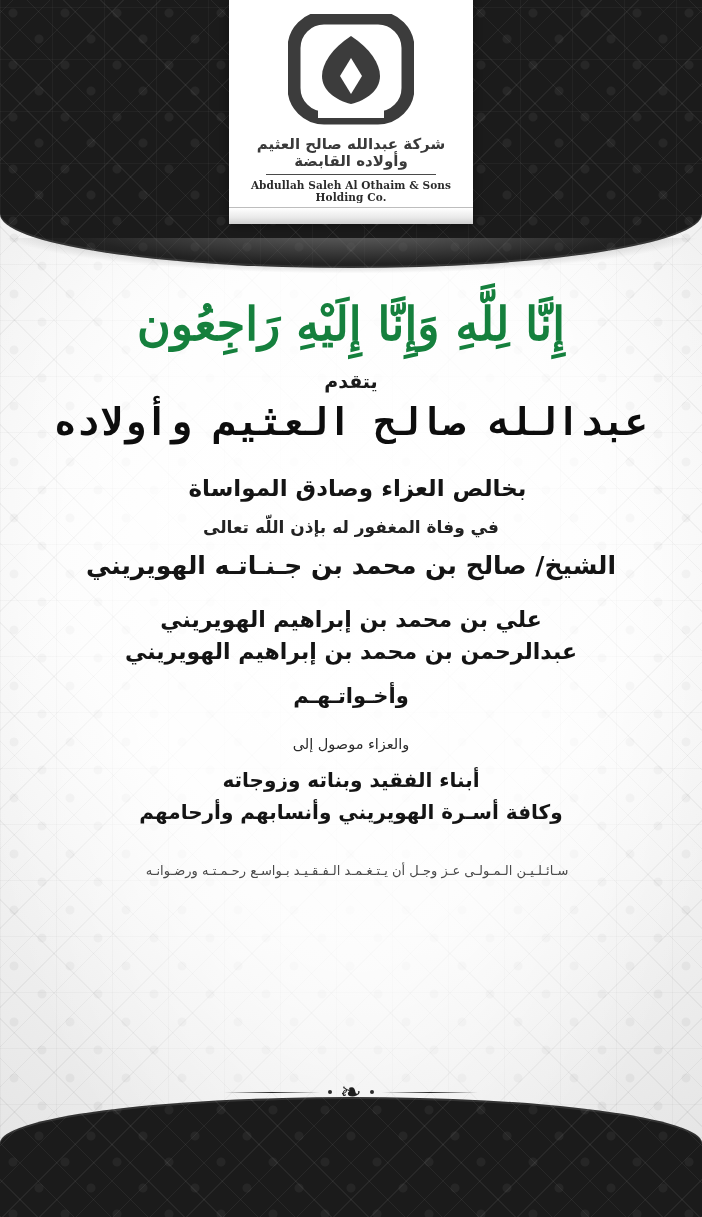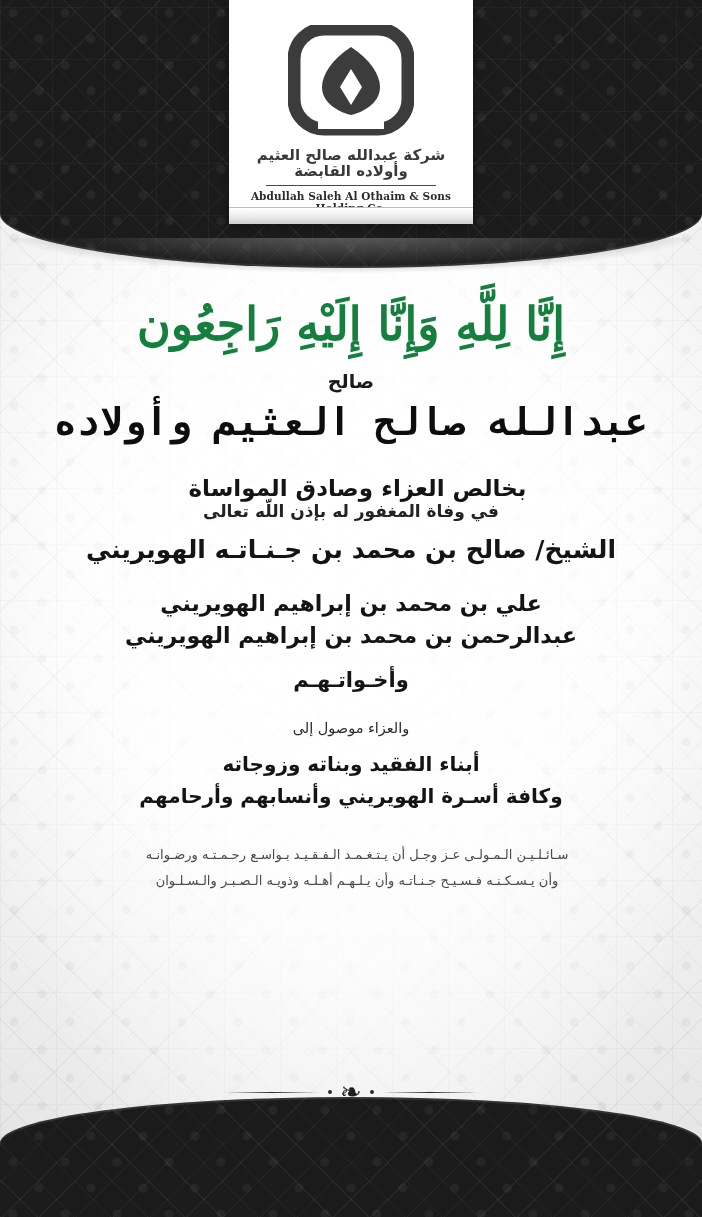--- a/index.html
+++ b/index.html
@@ -110,21 +110,21 @@
     left: 50%;
     transform: translateX(-50%);
     width: 244px;
     height: 224px;
     background: #ffffff;
     border-radius: 0 0 6px 6px;
     box-shadow: 0 2px 10px rgba(0,0,0,0.35);
     display: flex;
     flex-direction: column;
     align-items: center;
-    justify-content: center;
+    justify-content: flex-start;
     padding-top: 14px;
     box-sizing: border-box;
   }
   .logo-mark { width: 126px; height: 112px; }
   .logo-ar {
     margin-top: 10px;
     font-size: 15px;
     color: #3a3a3a;
     letter-spacing: 0.5px;
     font-weight: 700;
@@ -186,20 +186,21 @@
     font-size: 38px;
     font-weight: 700;
     letter-spacing: -1px;
     line-height: 1.3;
     margin-bottom: 26px;
     color: #0d0d0d;
   }
   .condolence {
     font-size: 23px;
     font-weight: 700;
+    margin-bottom: 16px;
     padding-left: 13px;
   }
   .deceased-pre {
     font-size: 17px;
     font-weight: 700;
     color: #232323;
     margin-bottom: 14px;
   }
   .deceased-name {
     font-size: 25px;
@@ -288,21 +289,21 @@
     <div class="logo-ar">شركة عبدالله صالح العثيم وأولاده القابضة</div>
     <div class="logo-rule"></div>
     <div class="logo-en">Abdullah Saleh Al Othaim &amp; Sons Holding Co.</div>
     <div class="logo-book"></div>
   </div>
 
   <div class="content">
 
     <p class="line basmala">إِنَّا لِلَّهِ وَإِنَّا إِلَيْهِ رَاجِعُون</p>
 
-    <p class="line yataqaddam">صالح</p>
+    <p class="line yataqaddam">يتقدم</p>
 
     <p class="line company-ar">عبدالله صالح العثيم وأولاده</p>
 
     <p class="line condolence">بخالص العزاء وصادق المواساة</p>
 
     <p class="line deceased-pre">في وفاة المغفور له بإذن اللّه تعالى</p>
 
     <p class="line deceased-name">الشيخ/ صالح بن محمد بن جـنـاتـه الهويريني</p>
 
 
@@ -311,21 +312,20 @@
 
     <p class="line sisters">وأخـواتـهـم</p>
 
     <p class="line to-label">والعزاء موصول إلى</p>
 
     <p class="line family-line">أبناء الفقيد وبناته وزوجاته</p>
     <p class="line family-line">وكافة أسـرة الهويريني وأنسابهم وأرحامهم</p>
 
     <div class="dua">
       <p class="line">سـائـلـيـن الـمـولـى عـز وجـل أن يـتـغـمـد الـفـقـيـد بـواسـع رحـمـتـه ورضـوانـه</p>
-      <p class="line">وأن يـسـكـنـه فـسـيـح جـنـاتـه وأن يـلـهـم أهـلـه وذويـه الـصـبـر والـسـلـوان</p>
     </div>
   </div>
 
   <div class="ornament">
     <span class="orn-rule"></span>
     <span class="orn-dot"></span>
     <span class="orn-glyph">❧</span>
     <span class="orn-dot"></span>
     <span class="orn-rule"></span>
   </div>

